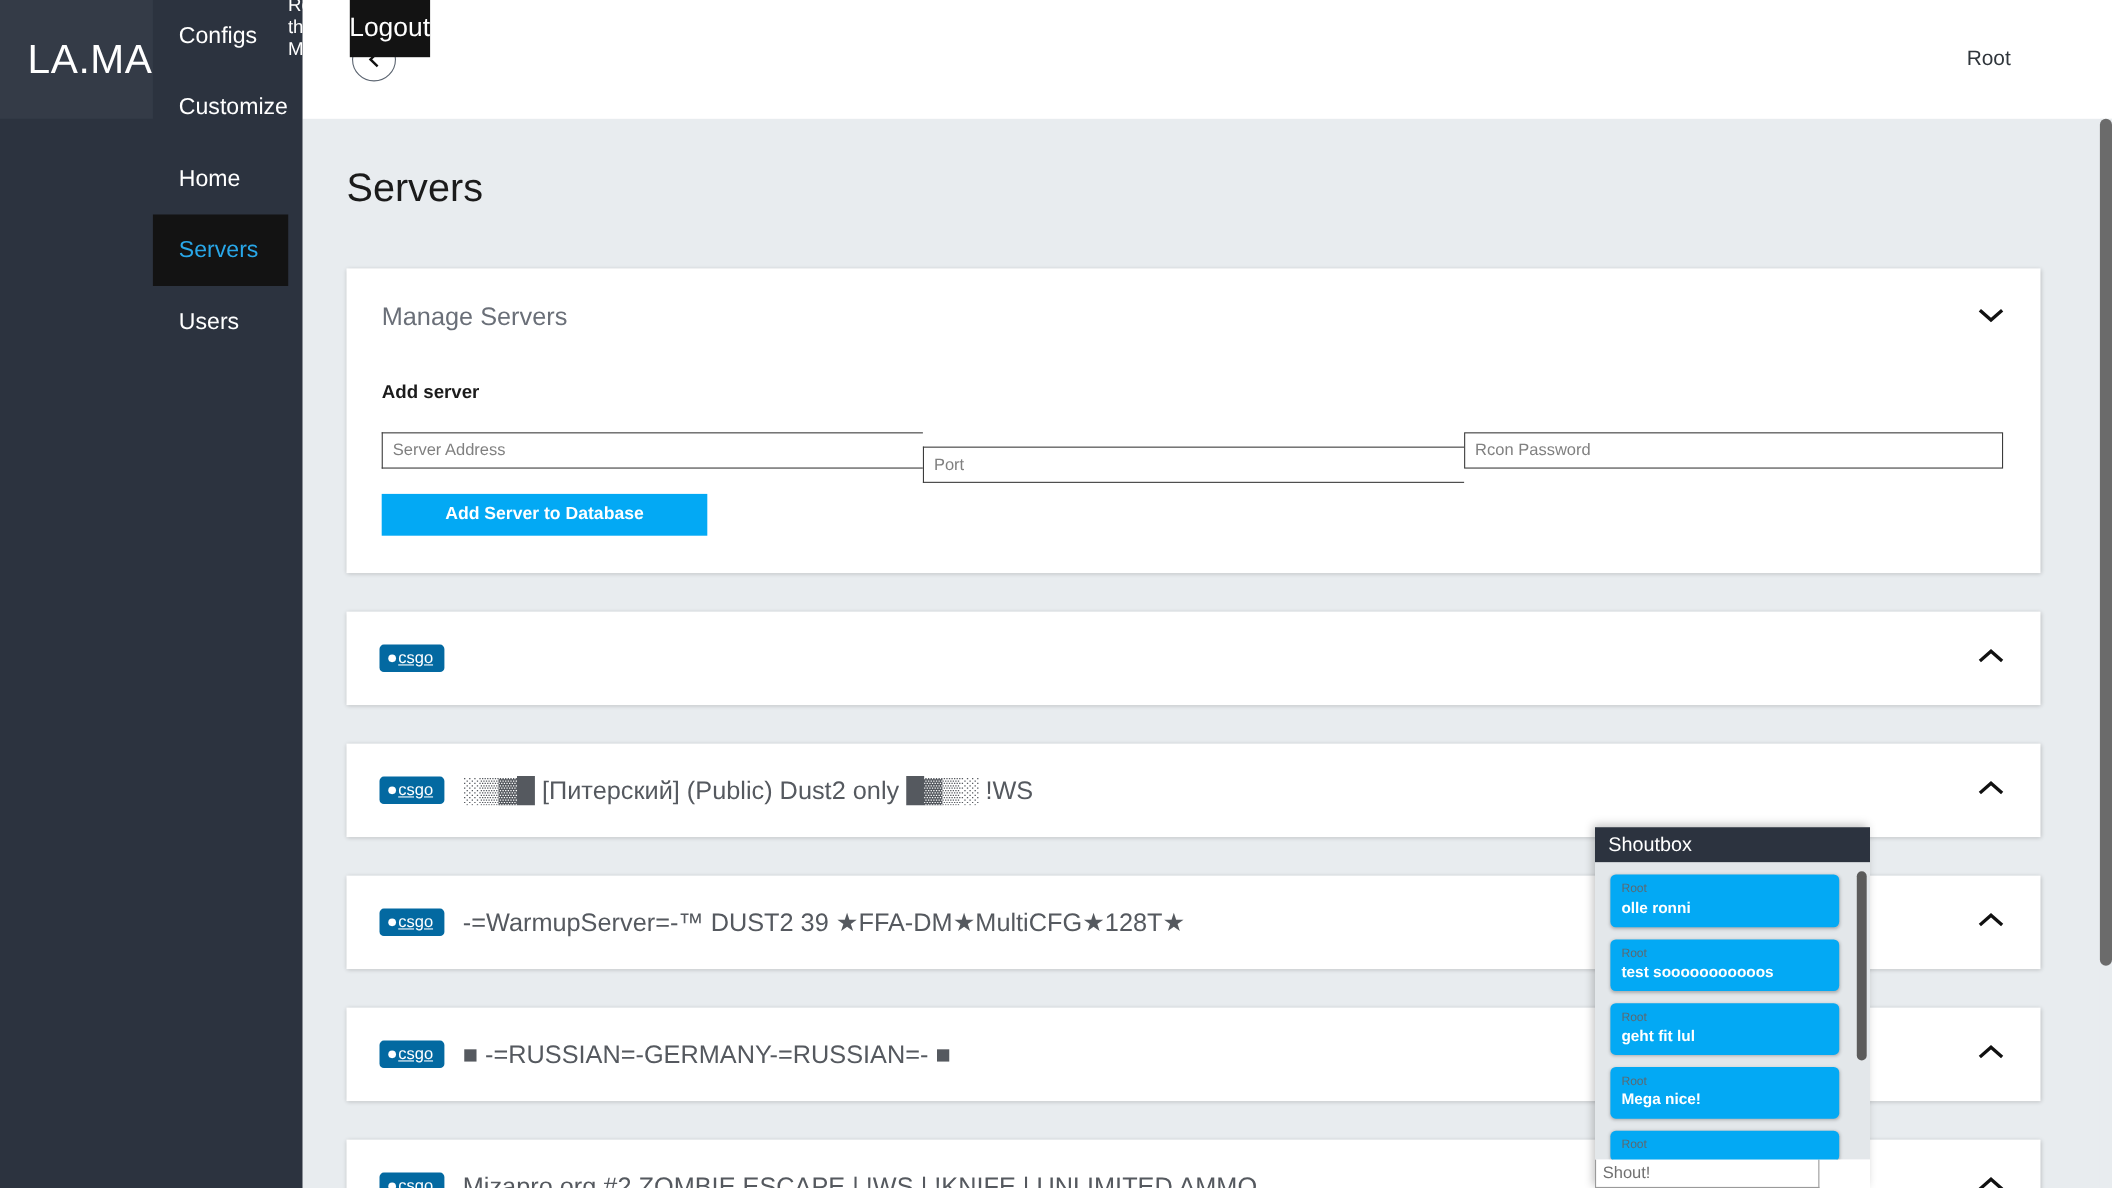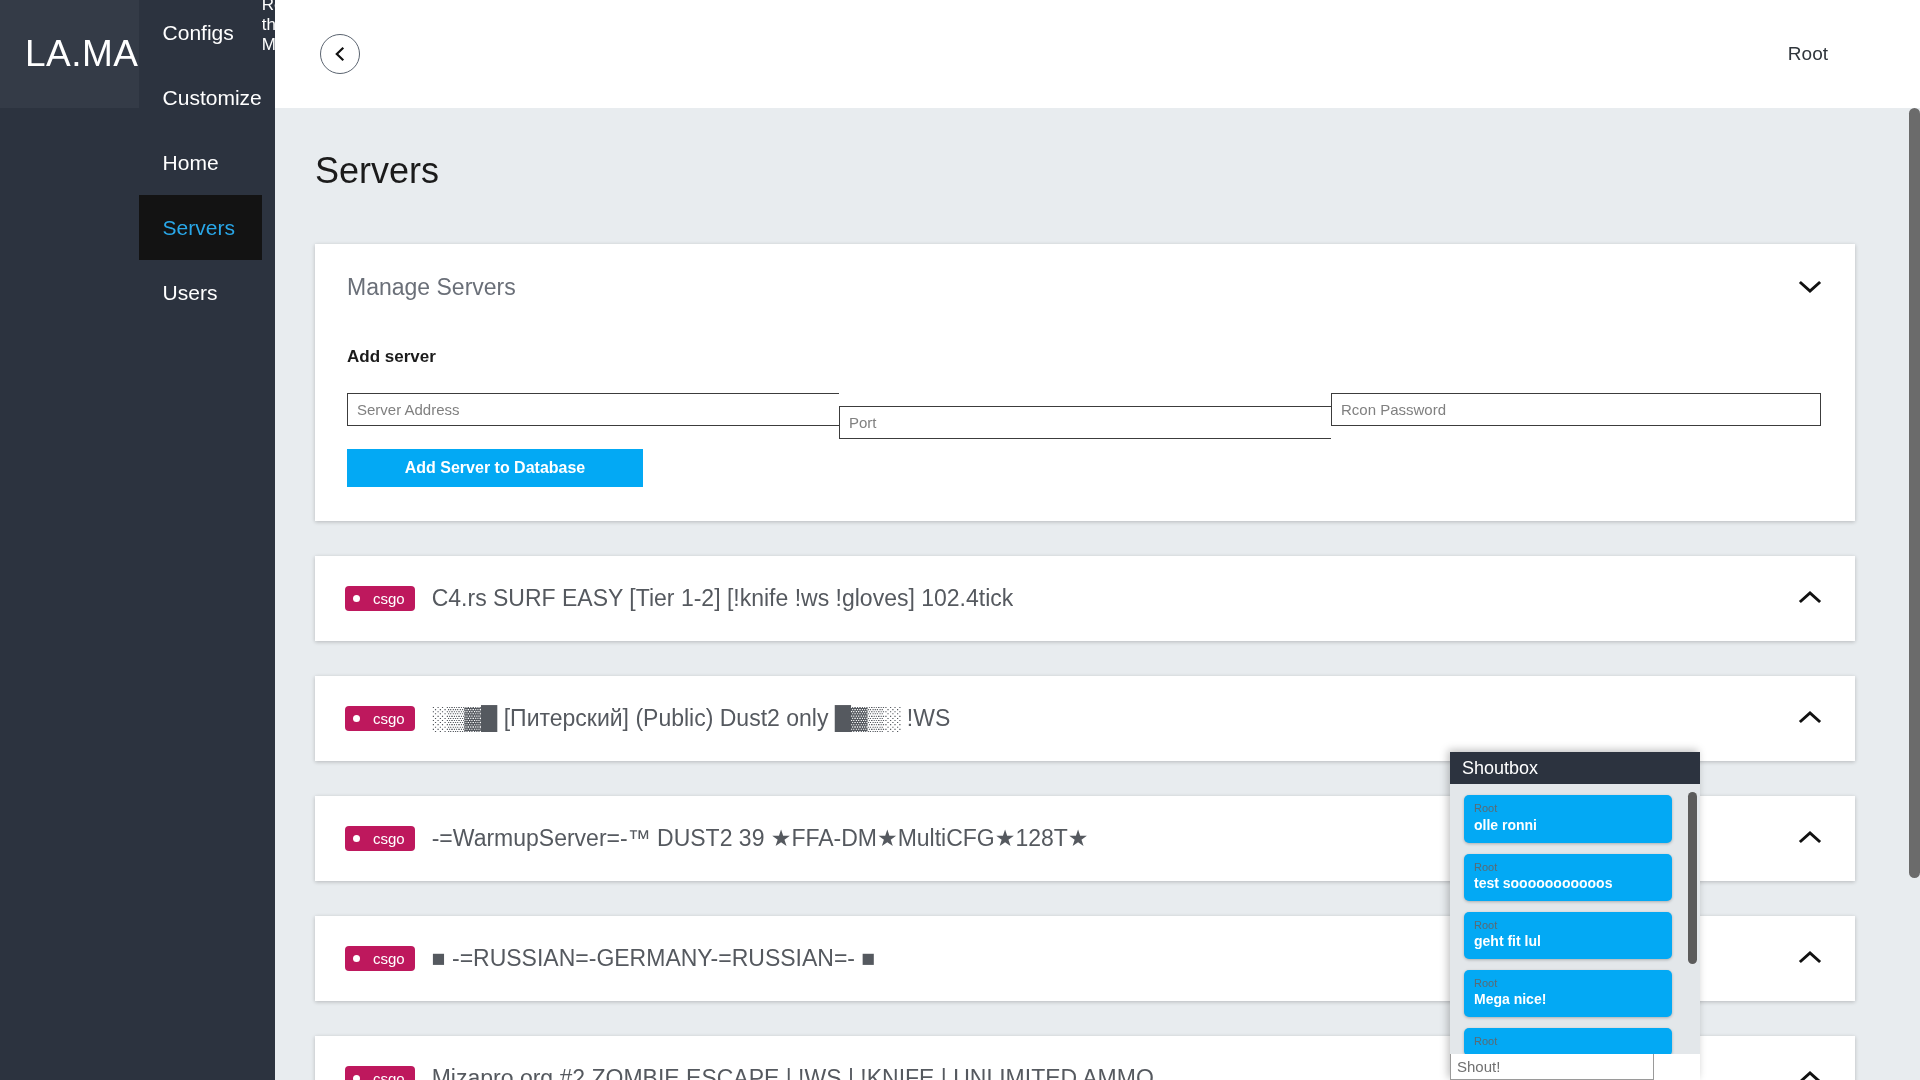--- a/index.html
+++ b/index.html
@@ -167,28 +167,29 @@
   
   .server-card {
     margin-top: 35px;
     height: 85px;
     display: flex; align-items: center;
     padding: 0 28px 0 30px;
   }
   .badge {
     flex: 0 0 auto;
     display: inline-flex; align-items: center;
-    gap: 13px;
+    gap: 2px;
     height: 25px;
     padding: 0 10px 0 8px;
-    background: #be185d;
+    background: #0369a1;
     border-radius: 4px;
     color: #ffffff;
     font-size: 15px;
     line-height: 1;
+    text-decoration: underline;
   }
   .badge-dot {
     width: 7px; height: 7px;
     border-radius: 50%;
     background: #ffffff;
     display: inline-block;
   }
   .server-name {
     margin-left: 17px;
     font-size: 23px;
@@ -305,20 +306,23 @@
       <div class="nav-item active">
         <span>Servers</span>
       </div>
       <div class="nav-item">
         <span>Users</span>
       </div>
     </div>
     <div class="manual">
       <span>Read the Manual</span>
     </div>
+    <div class="logout">
+      <span>Logout</span>
+    </div>
   </div>
 
   <div class="topbar">
     <div class="back-btn">
       <span>
         <svg width="16" height="16" viewBox="0 0 16 16" aria-hidden="true">
           <path d="M10.5 2.5 L4.8 8 L10.5 13.5" fill="none" stroke="#111" stroke-width="2.2" stroke-linecap="square"></path>
         </svg>
       </span>
     </div>
@@ -351,21 +355,20 @@
       </div>
 
       <button class="btn-primary">Add Server to Database</button>
     </div>
 
     <div class="card server-card">
       <span class="badge">
         <span class="badge-dot"></span>
         <span>csgo</span>
       </span>
-      <span class="server-name">C4.rs SURF EASY [Tier 1-2] [!knife !ws !gloves] 102.4tick</span>
       <span class="row-spacer"></span>
       <span class="row-toggle">
         <span>
           <svg width="26" height="16" viewBox="0 0 26 16" aria-hidden="true">
             <path d="M4 12 L13 4 L22 12" fill="none" stroke="#111" stroke-width="3" stroke-linecap="square"></path>
           </svg>
         </span>
       </span>
     </div>
 

